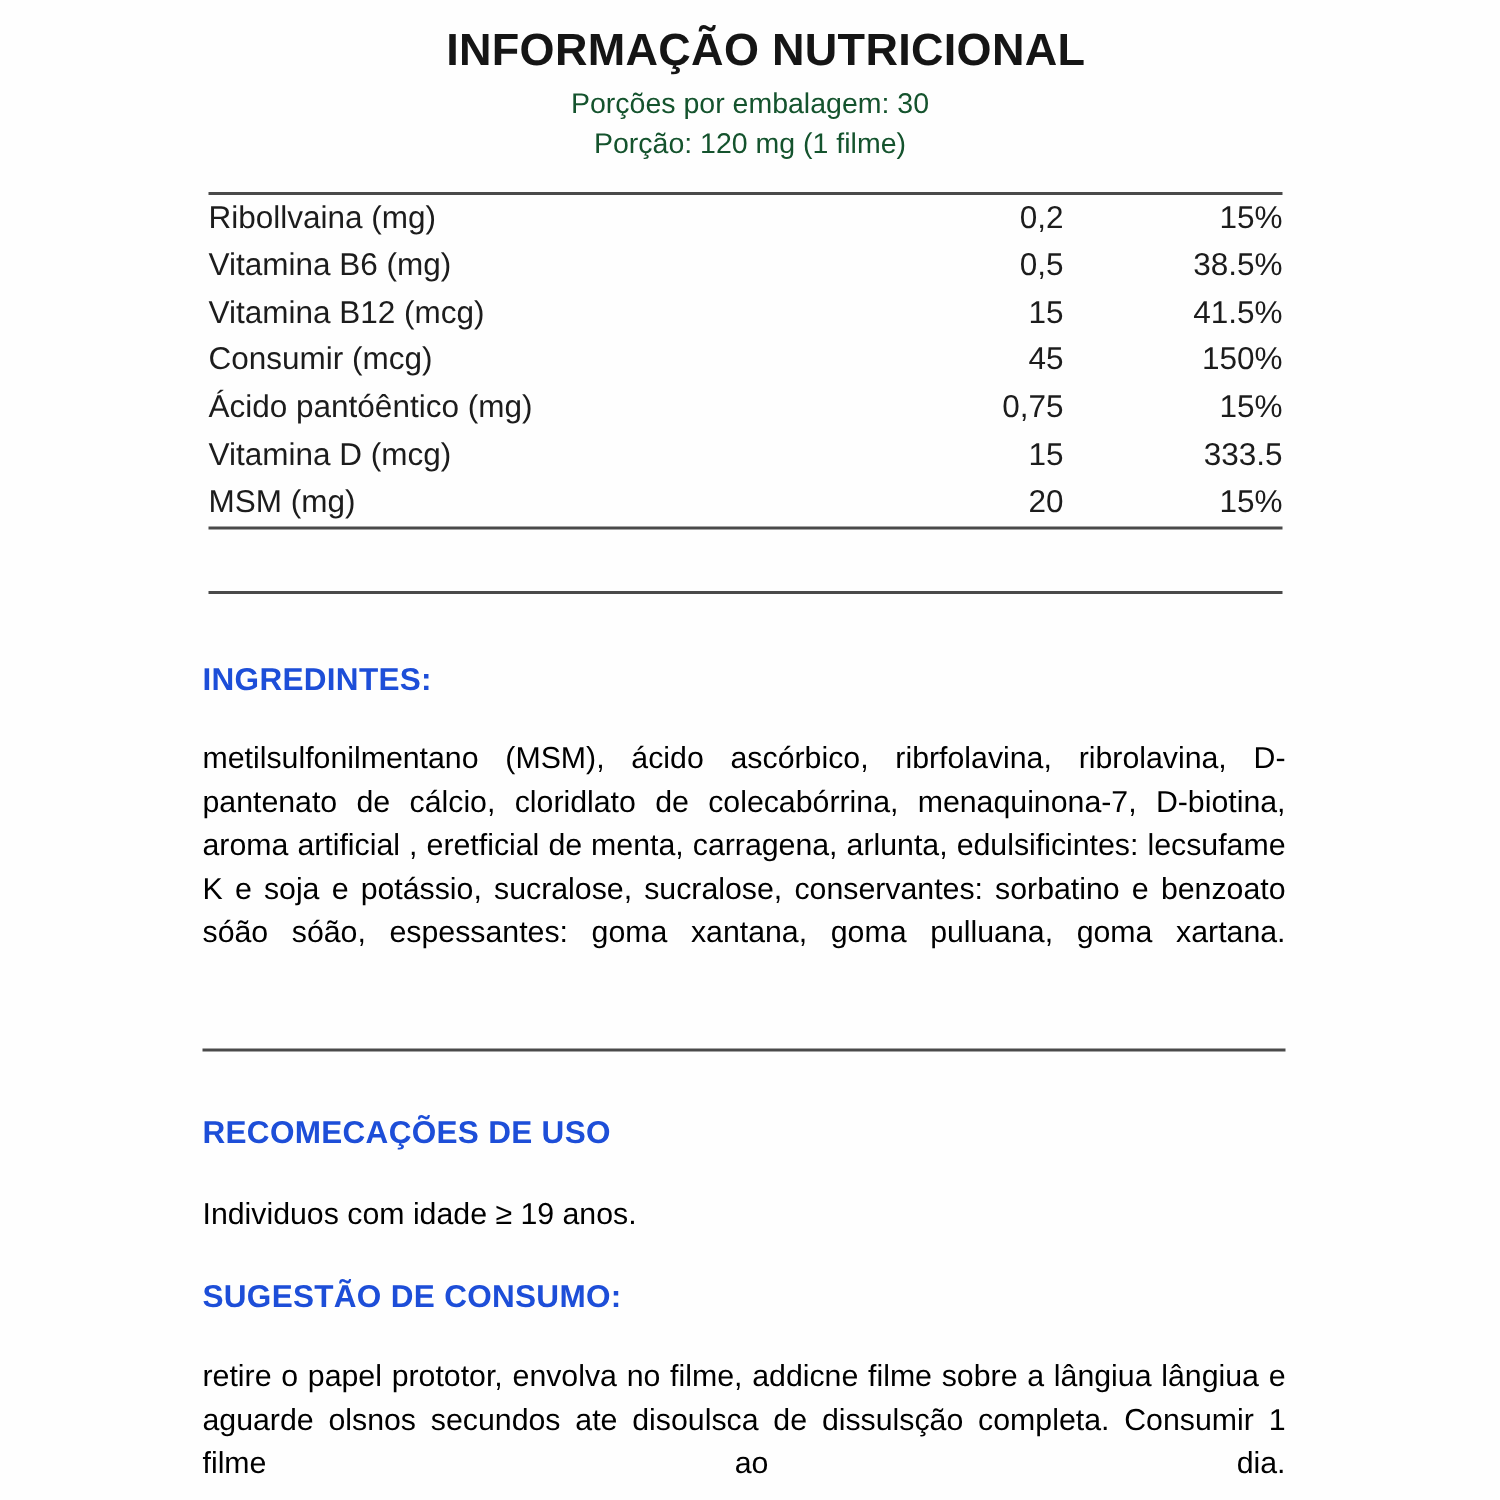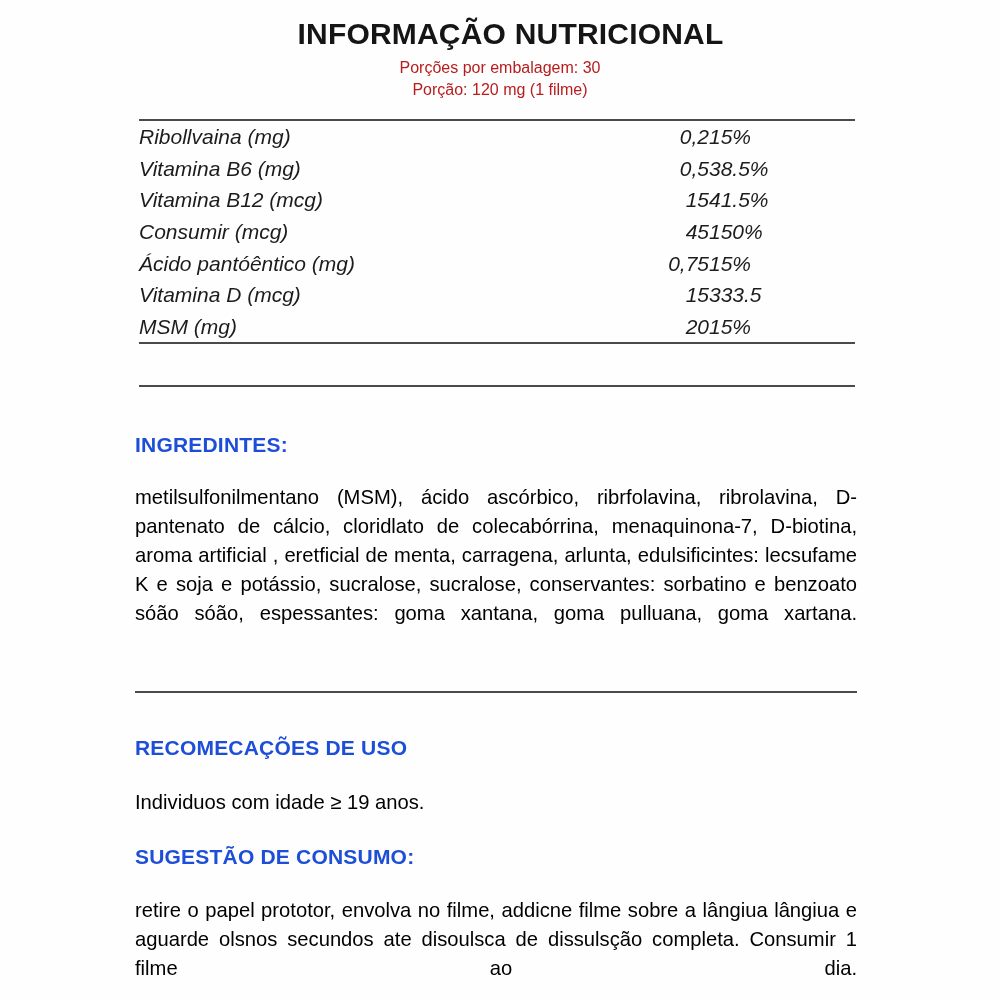--- a/index.html
+++ b/index.html
@@ -33,35 +33,34 @@
   .header-title {
     font-size: 30px;
     font-weight: bold;
     letter-spacing: 0.2px;
     line-height: 1.12;
     color: #151515;
     padding-left: 21px;
   }
 
   .header-sub {
-    font-size: 16px;
+    font-size: 19px;
     font-weight: normal;
     line-height: 1.42;
-    color: #b91c1c;
+    color: #14532d;
   }
 
   .header-sub.first { margin-top: 6px; }
 
   
   .table-wrap {
     margin: 4px auto;
     width: 716px;
     margin-left: 139px;
     margin-top: 17px;
-    font-style: italic;
   }
 
   .rule {
     height: 0;
     border-top: 2.2px solid #4a4a4a;
     width: 716px;
   }
 
   .rule.thin { border-top-width: 2px; }
 
@@ -75,21 +74,21 @@
     font-size: 21px;
     line-height: 1.0;
     padding: 5.2px 0 5.4px 0;
     color: #1c1c1c;
     vertical-align: baseline;
     white-space: nowrap;
   }
 
   td.c-name  { width: 420px; text-align: left;  padding-left: 9px; }
   td.c-value { width: 150px; text-align: right; padding-right: 0px; }
-  td.c-pct   { width: 146px; text-align: left; padding-right: 3px; }
+  td.c-pct   { width: 146px; text-align: right; padding-right: 3px; }
 
   .gap-after-table { height: 41px; }
 
   
   .section {
     margin-left: 135px;
     width: 722px;
   }
 
   .section-heading {

